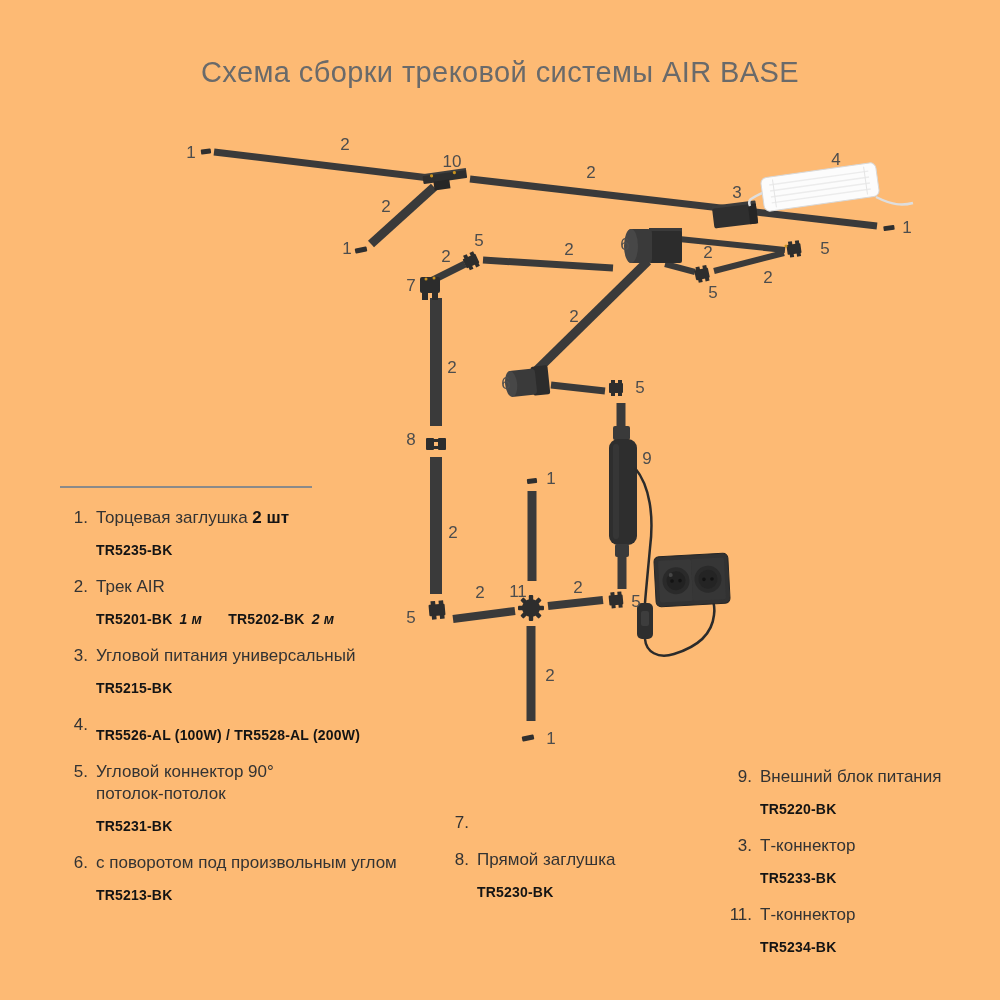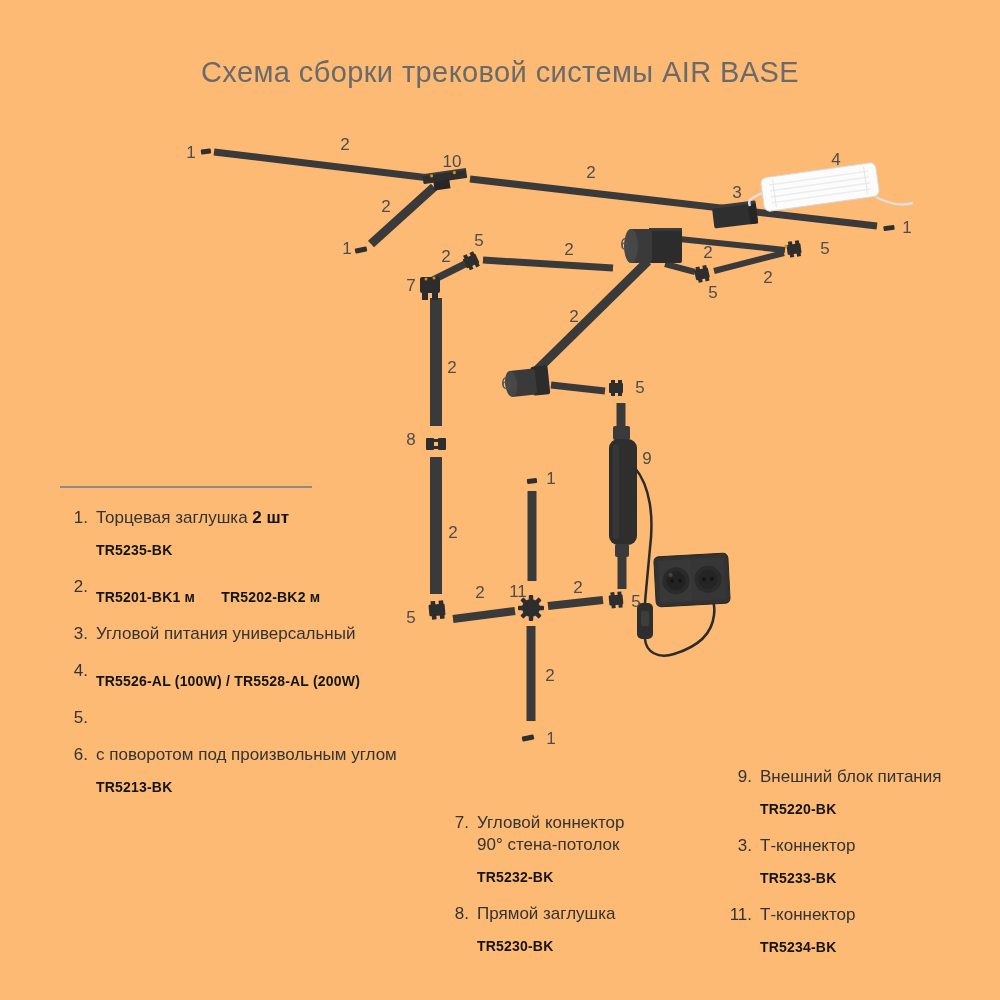--- a/index.html
+++ b/index.html
@@ -16,21 +16,21 @@
   .legend-col{position:absolute;font-size:17px;line-height:22px;color:#333;}
   .legend-left{left:58px;top:507px;width:380px;}
   .legend-mid{left:443px;top:812px;width:240px;}
   .legend-right{left:712px;top:766px;width:275px;}
   .li{display:flex;margin-bottom:15px;}
   .legend-left .num{width:30px;}
   .legend-mid .num{width:26px;}
   .legend-right .num{width:40px;}
   .num{flex:none;text-align:right;margin-right:8px;}
   .code{font-weight:bold;color:#141414;margin-top:10px;font-size:14px;letter-spacing:.2px;}
-  .sz{}
+  .sz{margin-left:7px;font-style:italic;}
   .codegap{display:inline-block;width:26px;}
   b{color:#141414;}
 </style>
 </head>
 <body>
 
 <div class="page">
 
   <h1 class="page-title">Схема сборки трековой системы AIR BASE</h1>
 
@@ -239,55 +239,57 @@
     <div class="li">
       <span class="num">1.</span>
       <div class="body">
         <div class="desc"><span>Торцевая заглушка</span> <b>2 шт</b></div>
         <div class="code">TR5235-BK</div>
       </div>
     </div>
     <div class="li">
       <span class="num">2.</span>
       <div class="body">
+        <div class="desc">Трек AIR</div>
         <div class="code"><span>TR5201-BK</span><span class="sz">1 м</span><span class="codegap"></span><span>TR5202-BK</span><span class="sz">2 м</span></div>
       </div>
     </div>
     <div class="li">
       <span class="num">3.</span>
       <div class="body">
         <div class="desc">Угловой питания универсальный</div>
+        <div class="code">TR5215-BK</div>
       </div>
     </div>
     <div class="li">
       <span class="num">4.</span>
       <div class="body">
         <div class="code">TR5526-AL (100W) / TR5528-AL (200W)</div>
       </div>
     </div>
     <div class="li">
       <span class="num">5.</span>
+      <div class="body">
+        <div class="desc">Угловой коннектор 90°</div>
+        <div class="desc">потолок-потолок</div>
+        <div class="code">TR5231-BK</div>
+      </div>
     </div>
     <div class="li">
       <span class="num">6.</span>
       <div class="body">
         <div class="desc">с поворотом под произвольным углом</div>
         <div class="code">TR5213-BK</div>
       </div>
     </div>
   </div>
 
   <div class="legend-col legend-mid">
     <div class="li">
       <span class="num">7.</span>
-      <div class="body">
-        <div class="desc">Угловой коннектор</div>
-        <div class="desc">90° стена-потолок</div>
-        <div class="code">TR5232-BK</div>
-      </div>
     </div>
     <div class="li">
       <span class="num">8.</span>
       <div class="body">
         <div class="desc">Прямой заглушка</div>
         <div class="code">TR5230-BK</div>
       </div>
     </div>
   </div>
 

